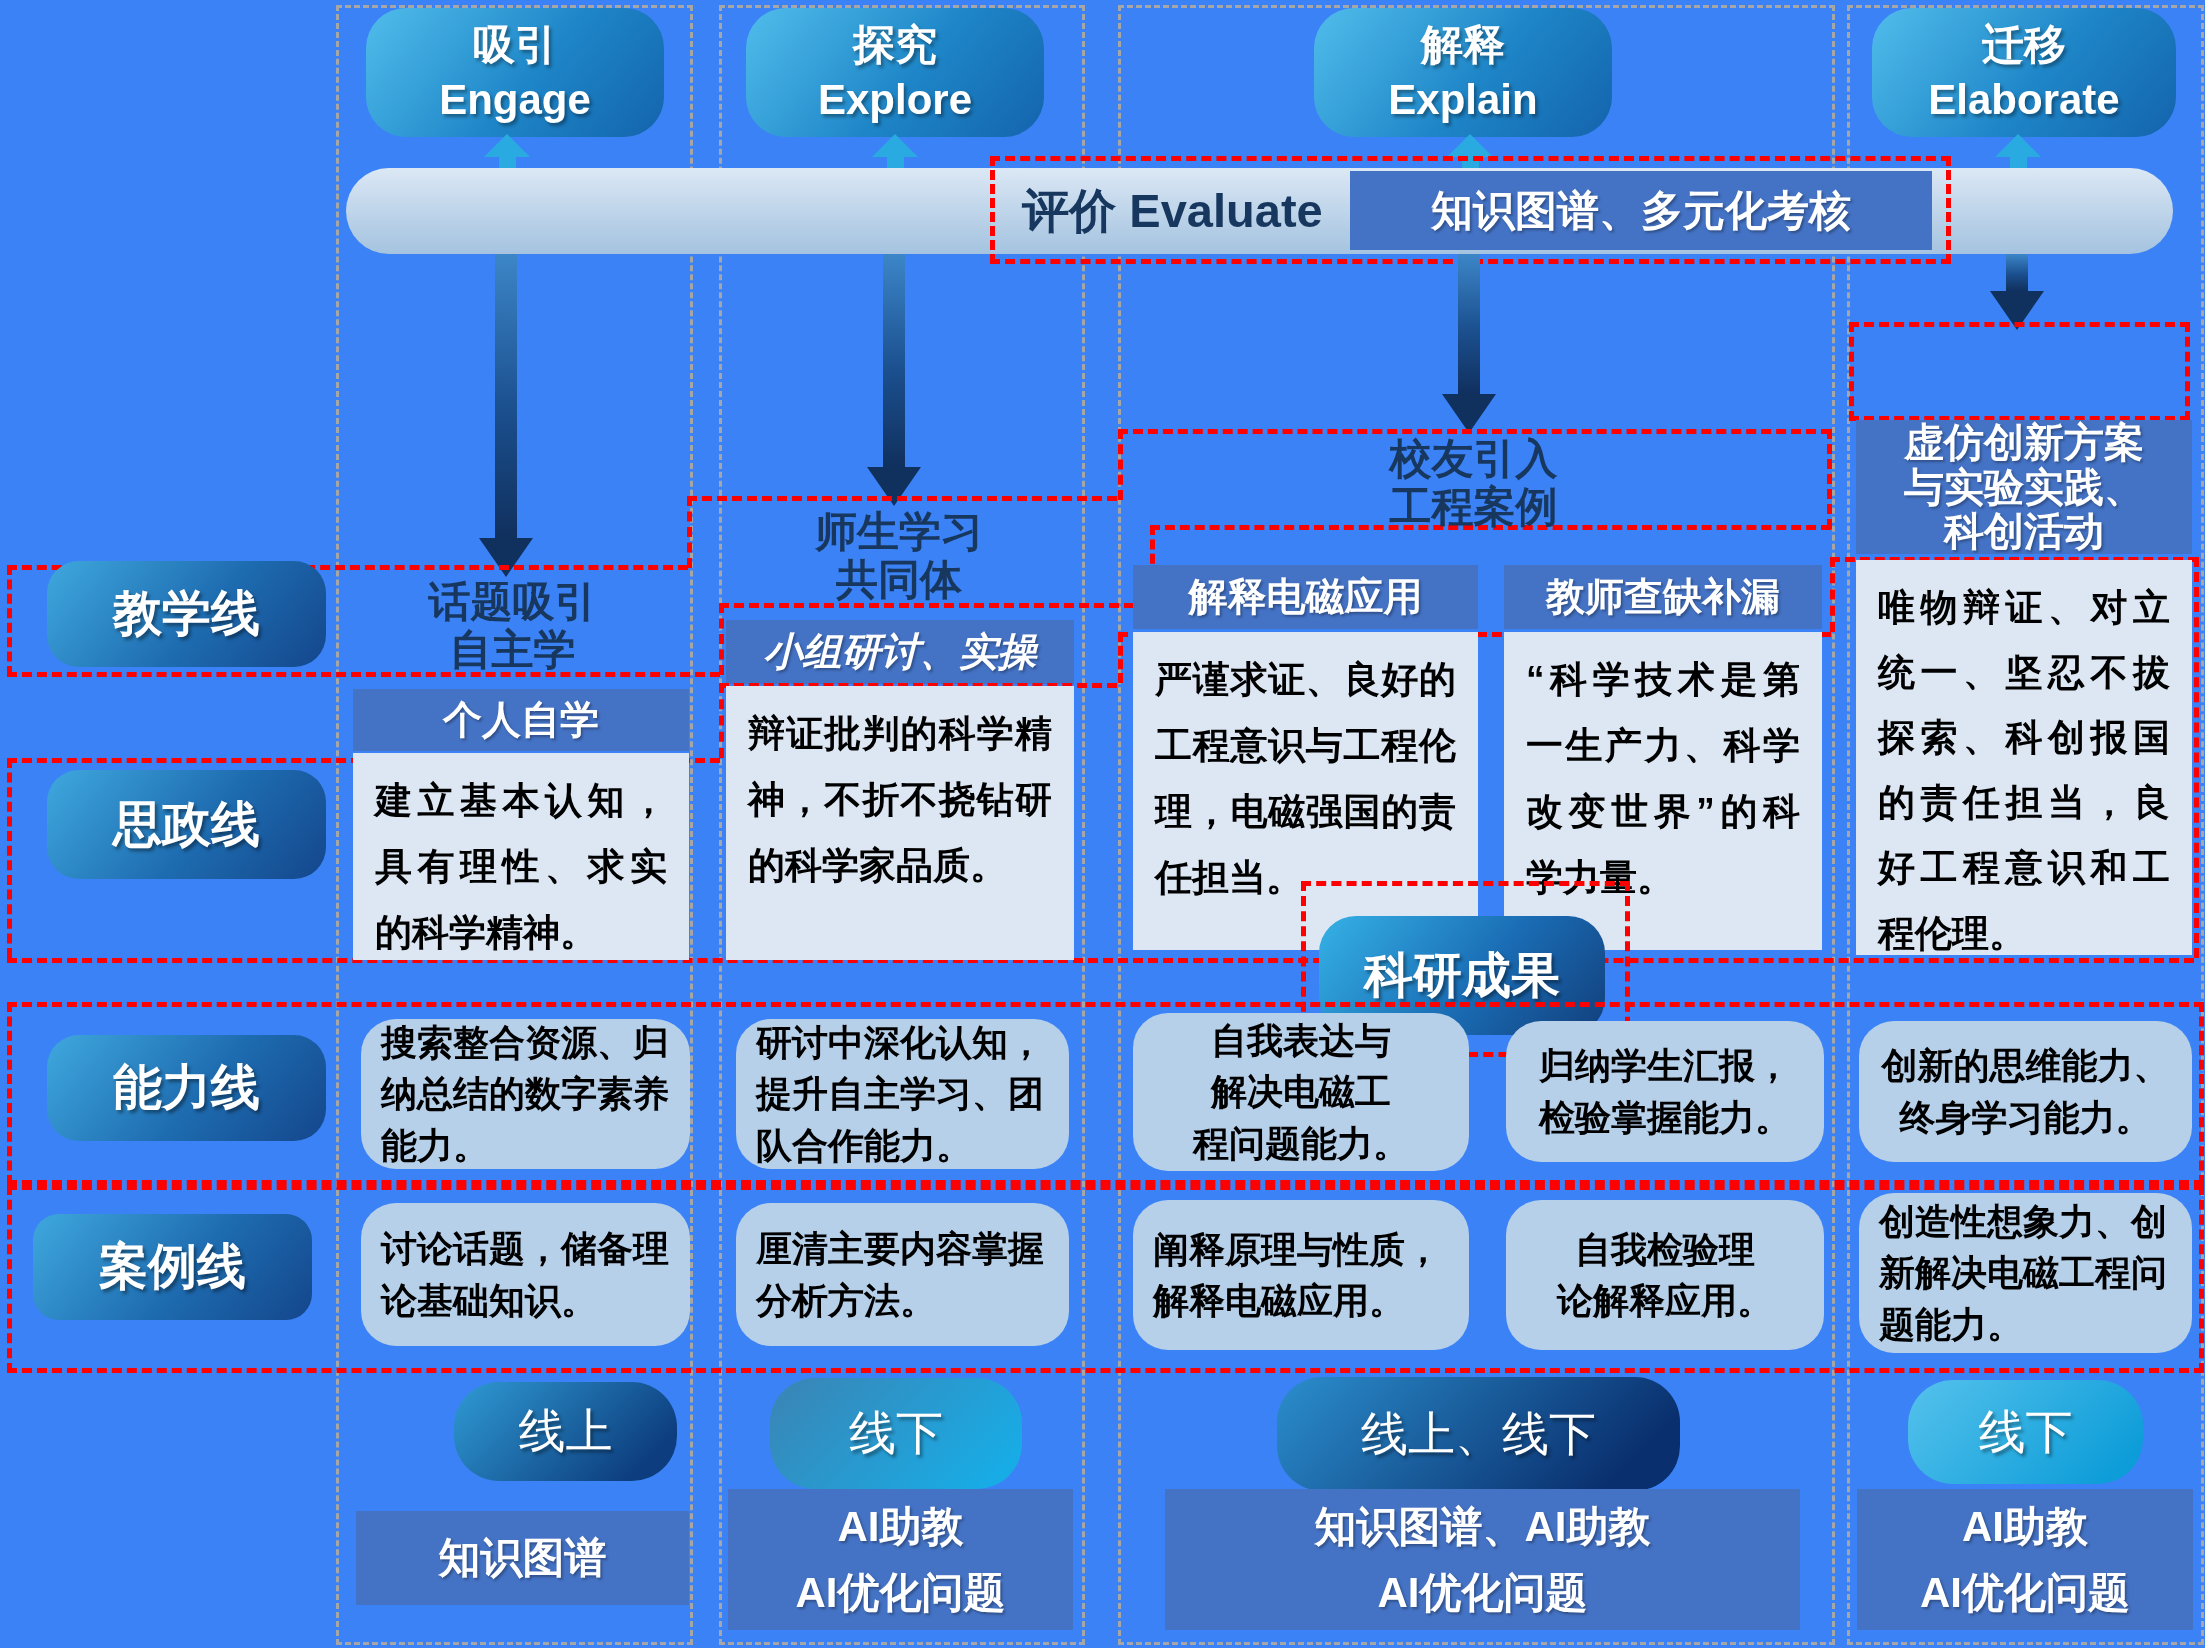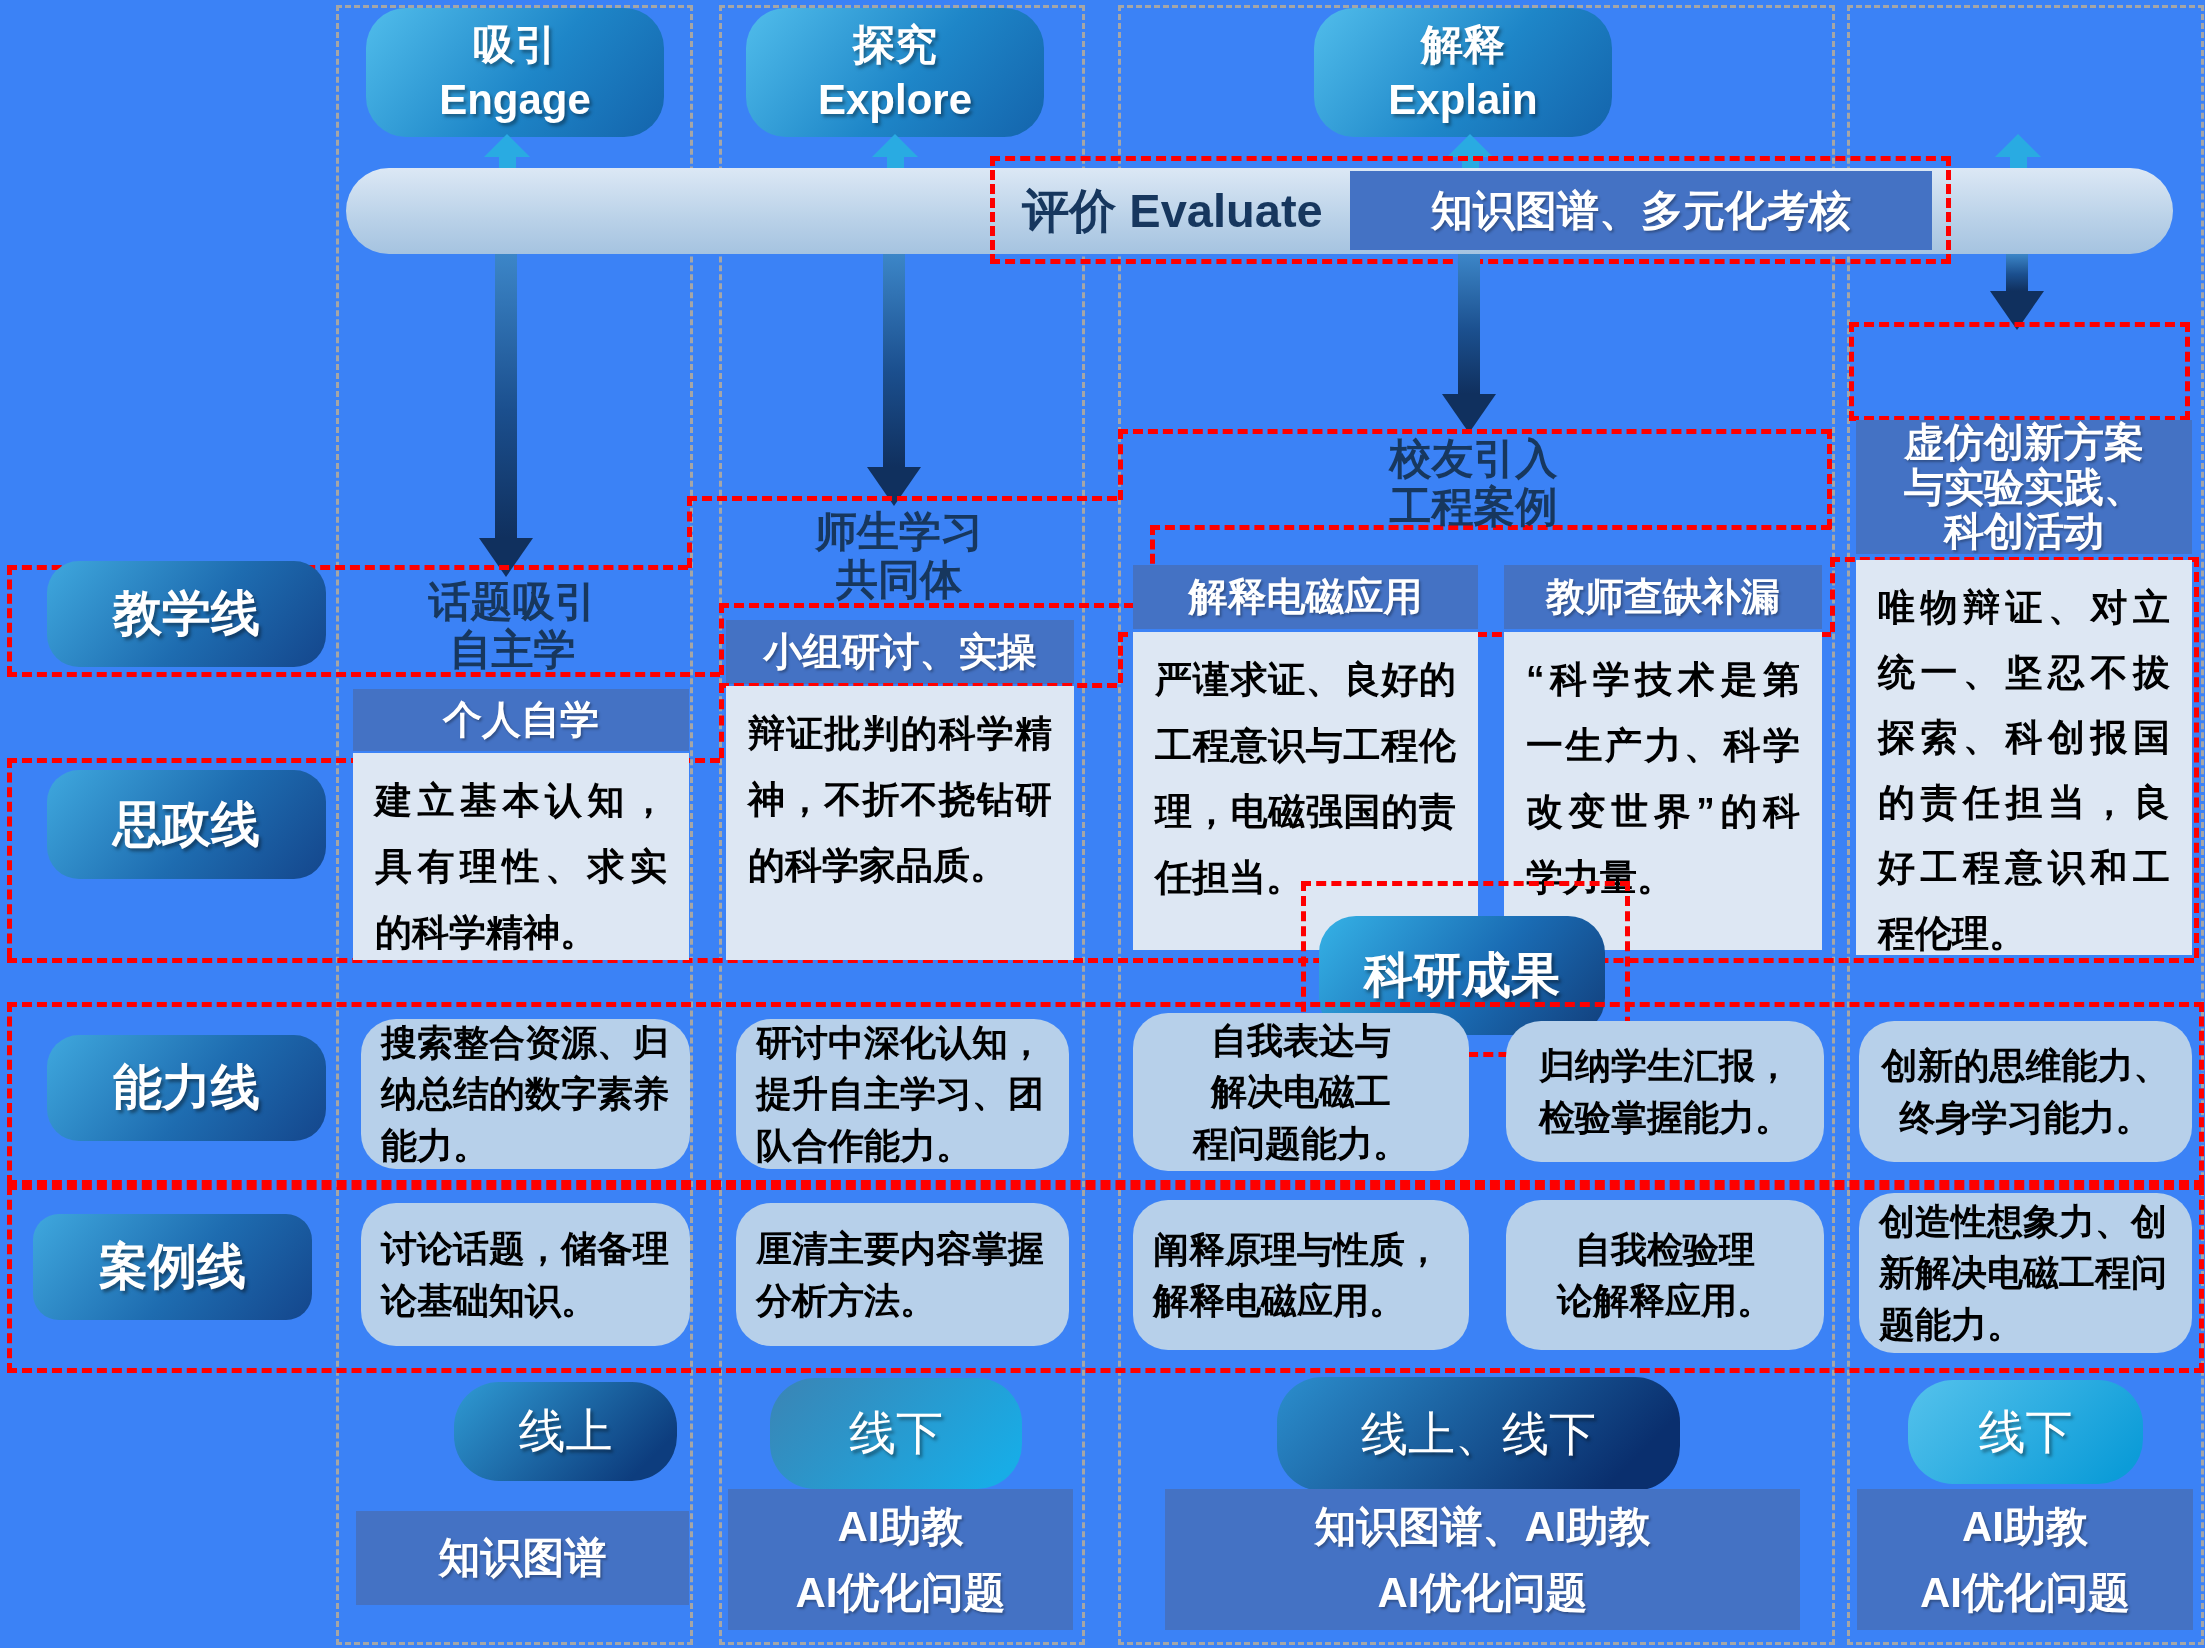--- a/index.html
+++ b/index.html
@@ -93,20 +93,21 @@
 <div id="canvas">
 
   <div class="col" style="left:336px;top:5px;width:351px;height:1634px;"></div>
   <div class="col" style="left:719px;top:5px;width:360px;height:1634px;"></div>
   <div class="col" style="left:1118px;top:5px;width:711px;height:1634px;"></div>
   <div class="col" style="left:1847px;top:5px;width:351px;height:1634px;"></div>
 
   <div class="stage-pill" style="left:366px;top:8.4px;width:298px;height:129px;"><span><span>吸引</span><br><span>Engage</span></span></div>
   <div class="stage-pill" style="left:746px;top:8.4px;width:298px;height:129px;"><span><span>探究</span><br><span>Explore</span></span></div>
   <div class="stage-pill" style="left:1314px;top:8.4px;width:298px;height:129px;"><span><span>解释</span><br><span>Explain</span></span></div>
+  <div class="stage-pill" style="left:1872px;top:8.4px;width:304px;height:129px;"><span><span>迁移</span><br><span>Elaborate</span></span></div>
 
   <div class="cyan-up" style="left:484px;top:134px;">
       <div class="head"></div>
       <div class="shaft"></div>
     </div>
   <div class="cyan-up" style="left:872px;top:134px;">
       <div class="head"></div>
       <div class="shaft"></div>
     </div>
   <div class="cyan-up" style="left:1447px;top:134px;">
@@ -160,21 +161,21 @@
   <div class="navy2" style="left:1118px;top:435px;width:711px;">校友引入
 工程案例</div>
   <div class="rrect" style="left:1849px;top:322px;width:331px;height:89px;"></div>
 
   <div class="pill-left" style="left:47px;top:561px;width:279px;height:106px;">教学线</div>
   <div class="pill-left" style="left:47px;top:770px;width:279px;height:109px;">思政线</div>
   <div class="pill-left" style="left:47px;top:1035px;width:279px;height:106px;">能力线</div>
   <div class="pill-left" style="left:33px;top:1214px;width:279px;height:106px;border-radius:26px;">案例线</div>
 
   <div class="hdr" style="left:353px;top:689px;width:336px;height:62px;">个人自学</div>
-  <div class="hdr" style="left:726px;top:620px;width:348px;height:64px;">小组研讨、实操</div>
+  <div class="hdr" style="left:726px;top:620px;width:348px;height:64px;font-style:italic;">小组研讨、实操</div>
   <div class="hdr" style="left:1133px;top:565px;width:345px;height:64px;">解释电磁应用</div>
   <div class="hdr" style="left:1504px;top:565px;width:318px;height:64px;">教师查缺补漏</div>
   <div class="hdr" style="left:1856px;top:420px;width:336px;height:134px;font-size:40px;line-height:1.12;">虚仿创新方案
 与实验实践、
 科创活动</div>
 
   <div class="rl-h" style="left:6.7px;top:758px;width:713px;"></div>
   <div class="rl-h" style="left:719px;top:683px;width:398px;"></div>
   <div class="rl-h" style="left:1118px;top:632px;width:713px;"></div>
   <div class="rl-h" style="left:1830px;top:557px;width:368px;"></div>

